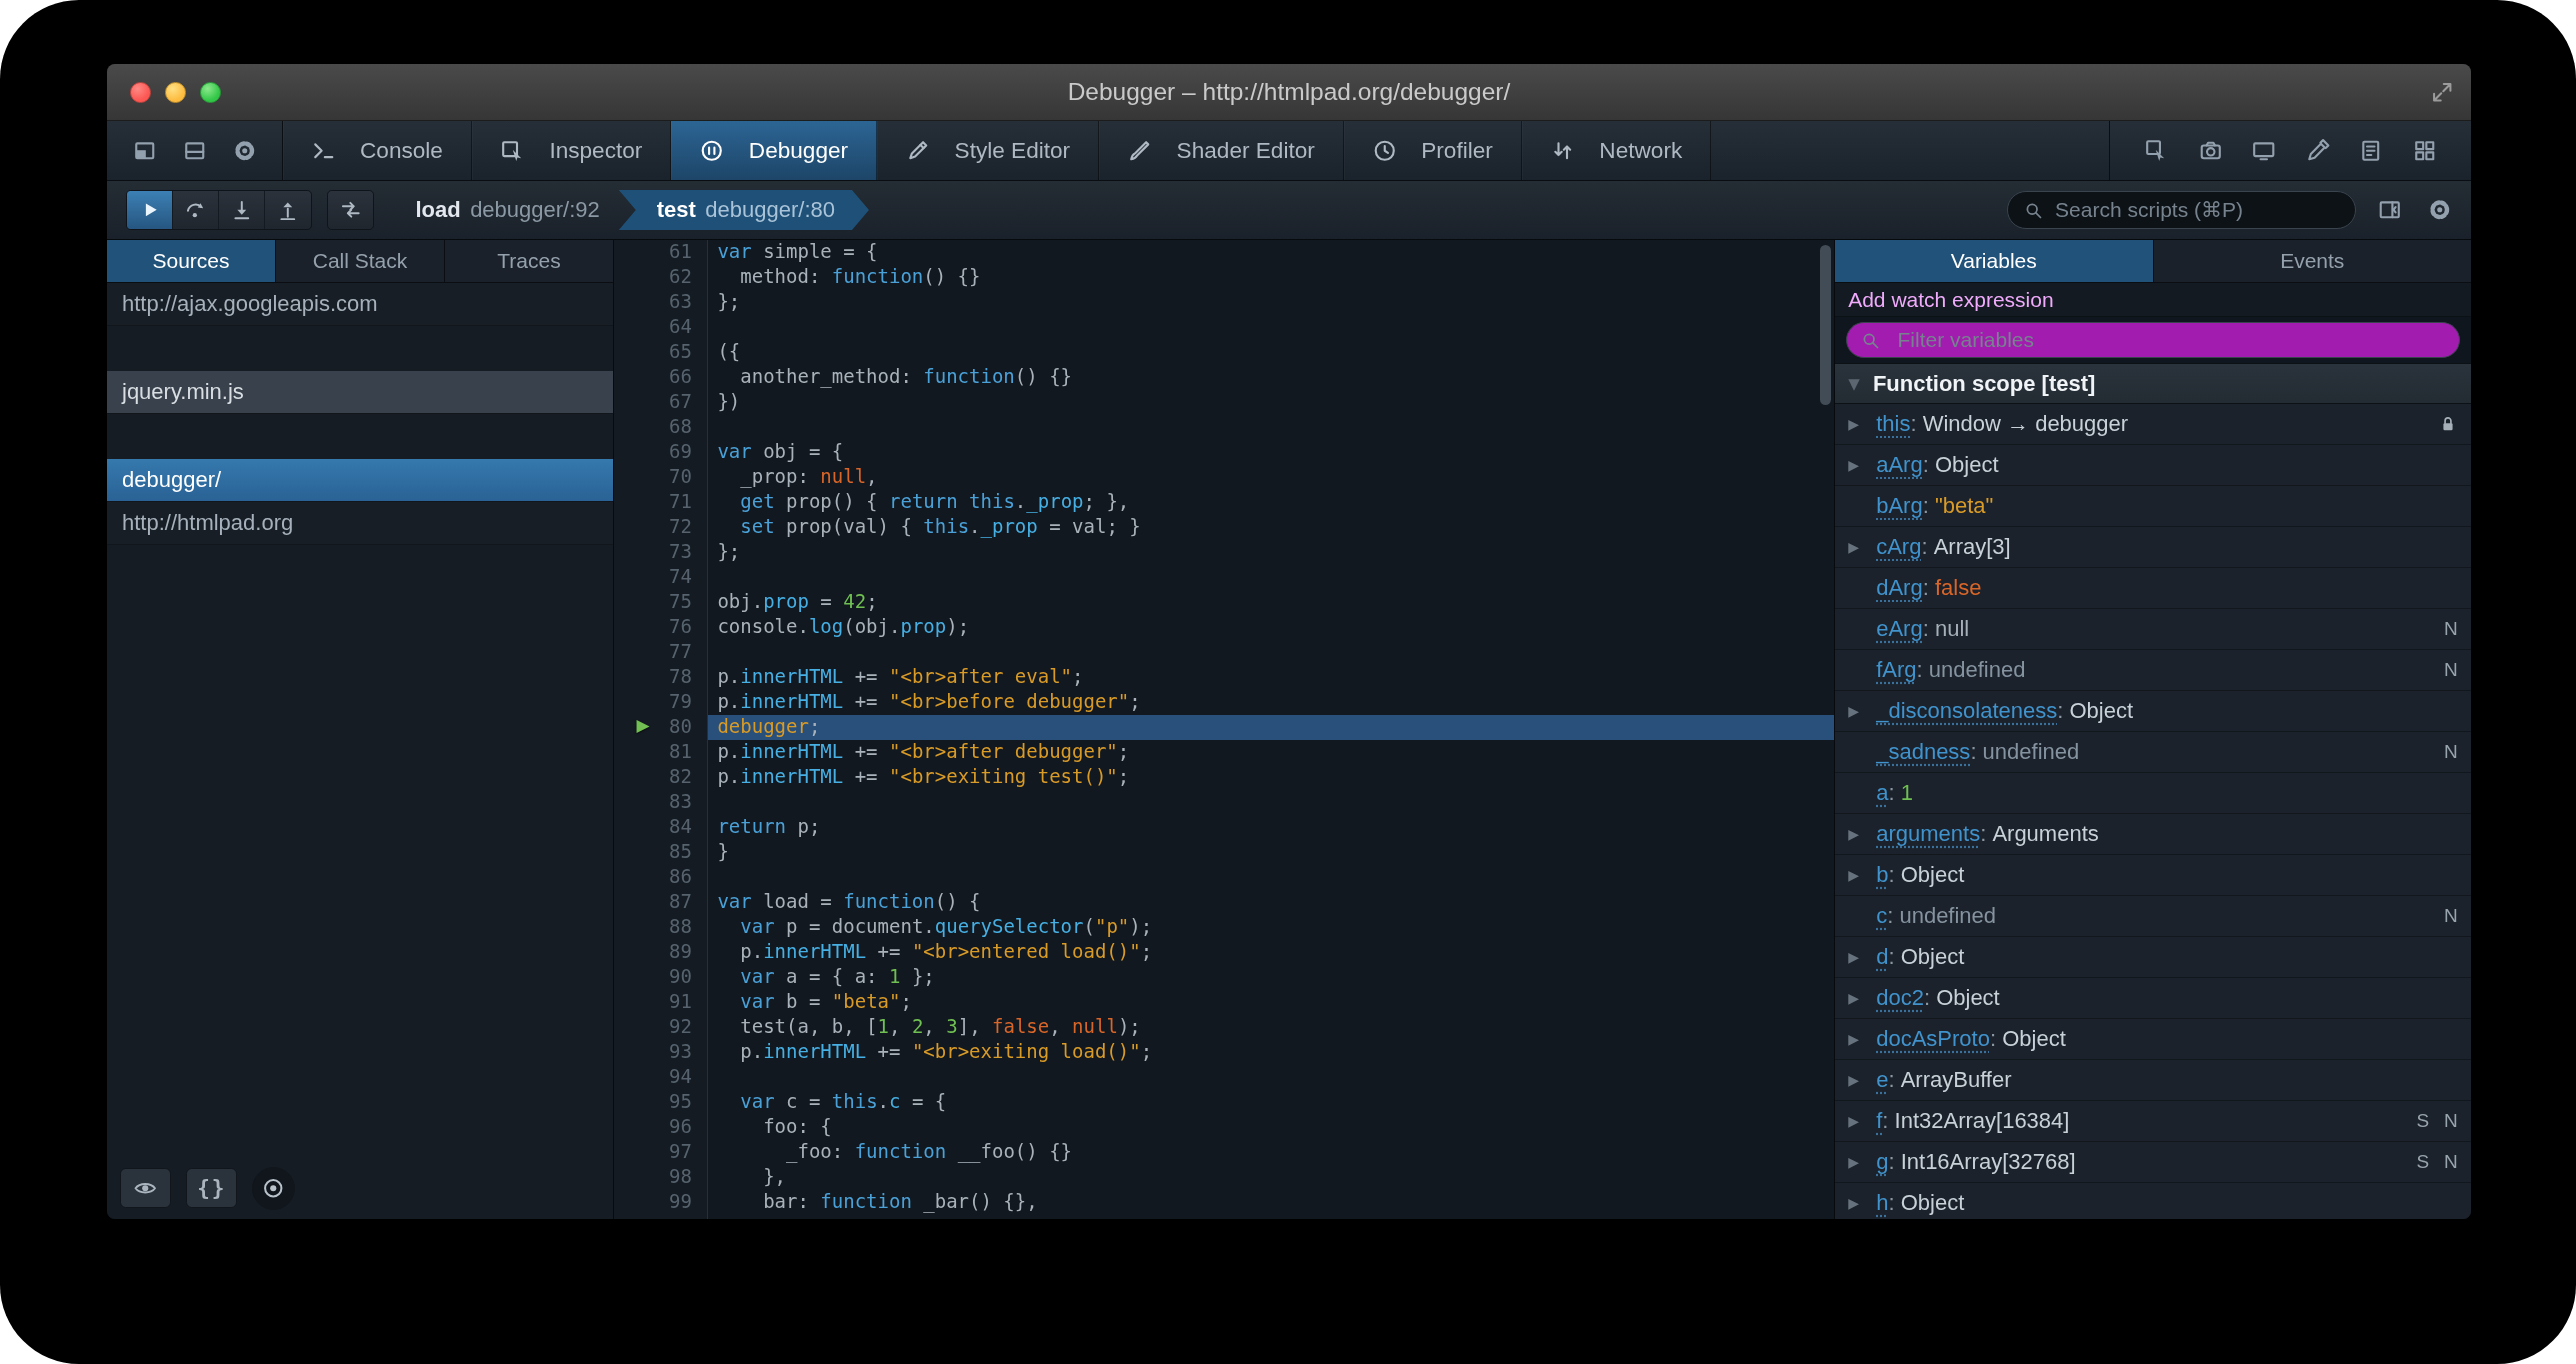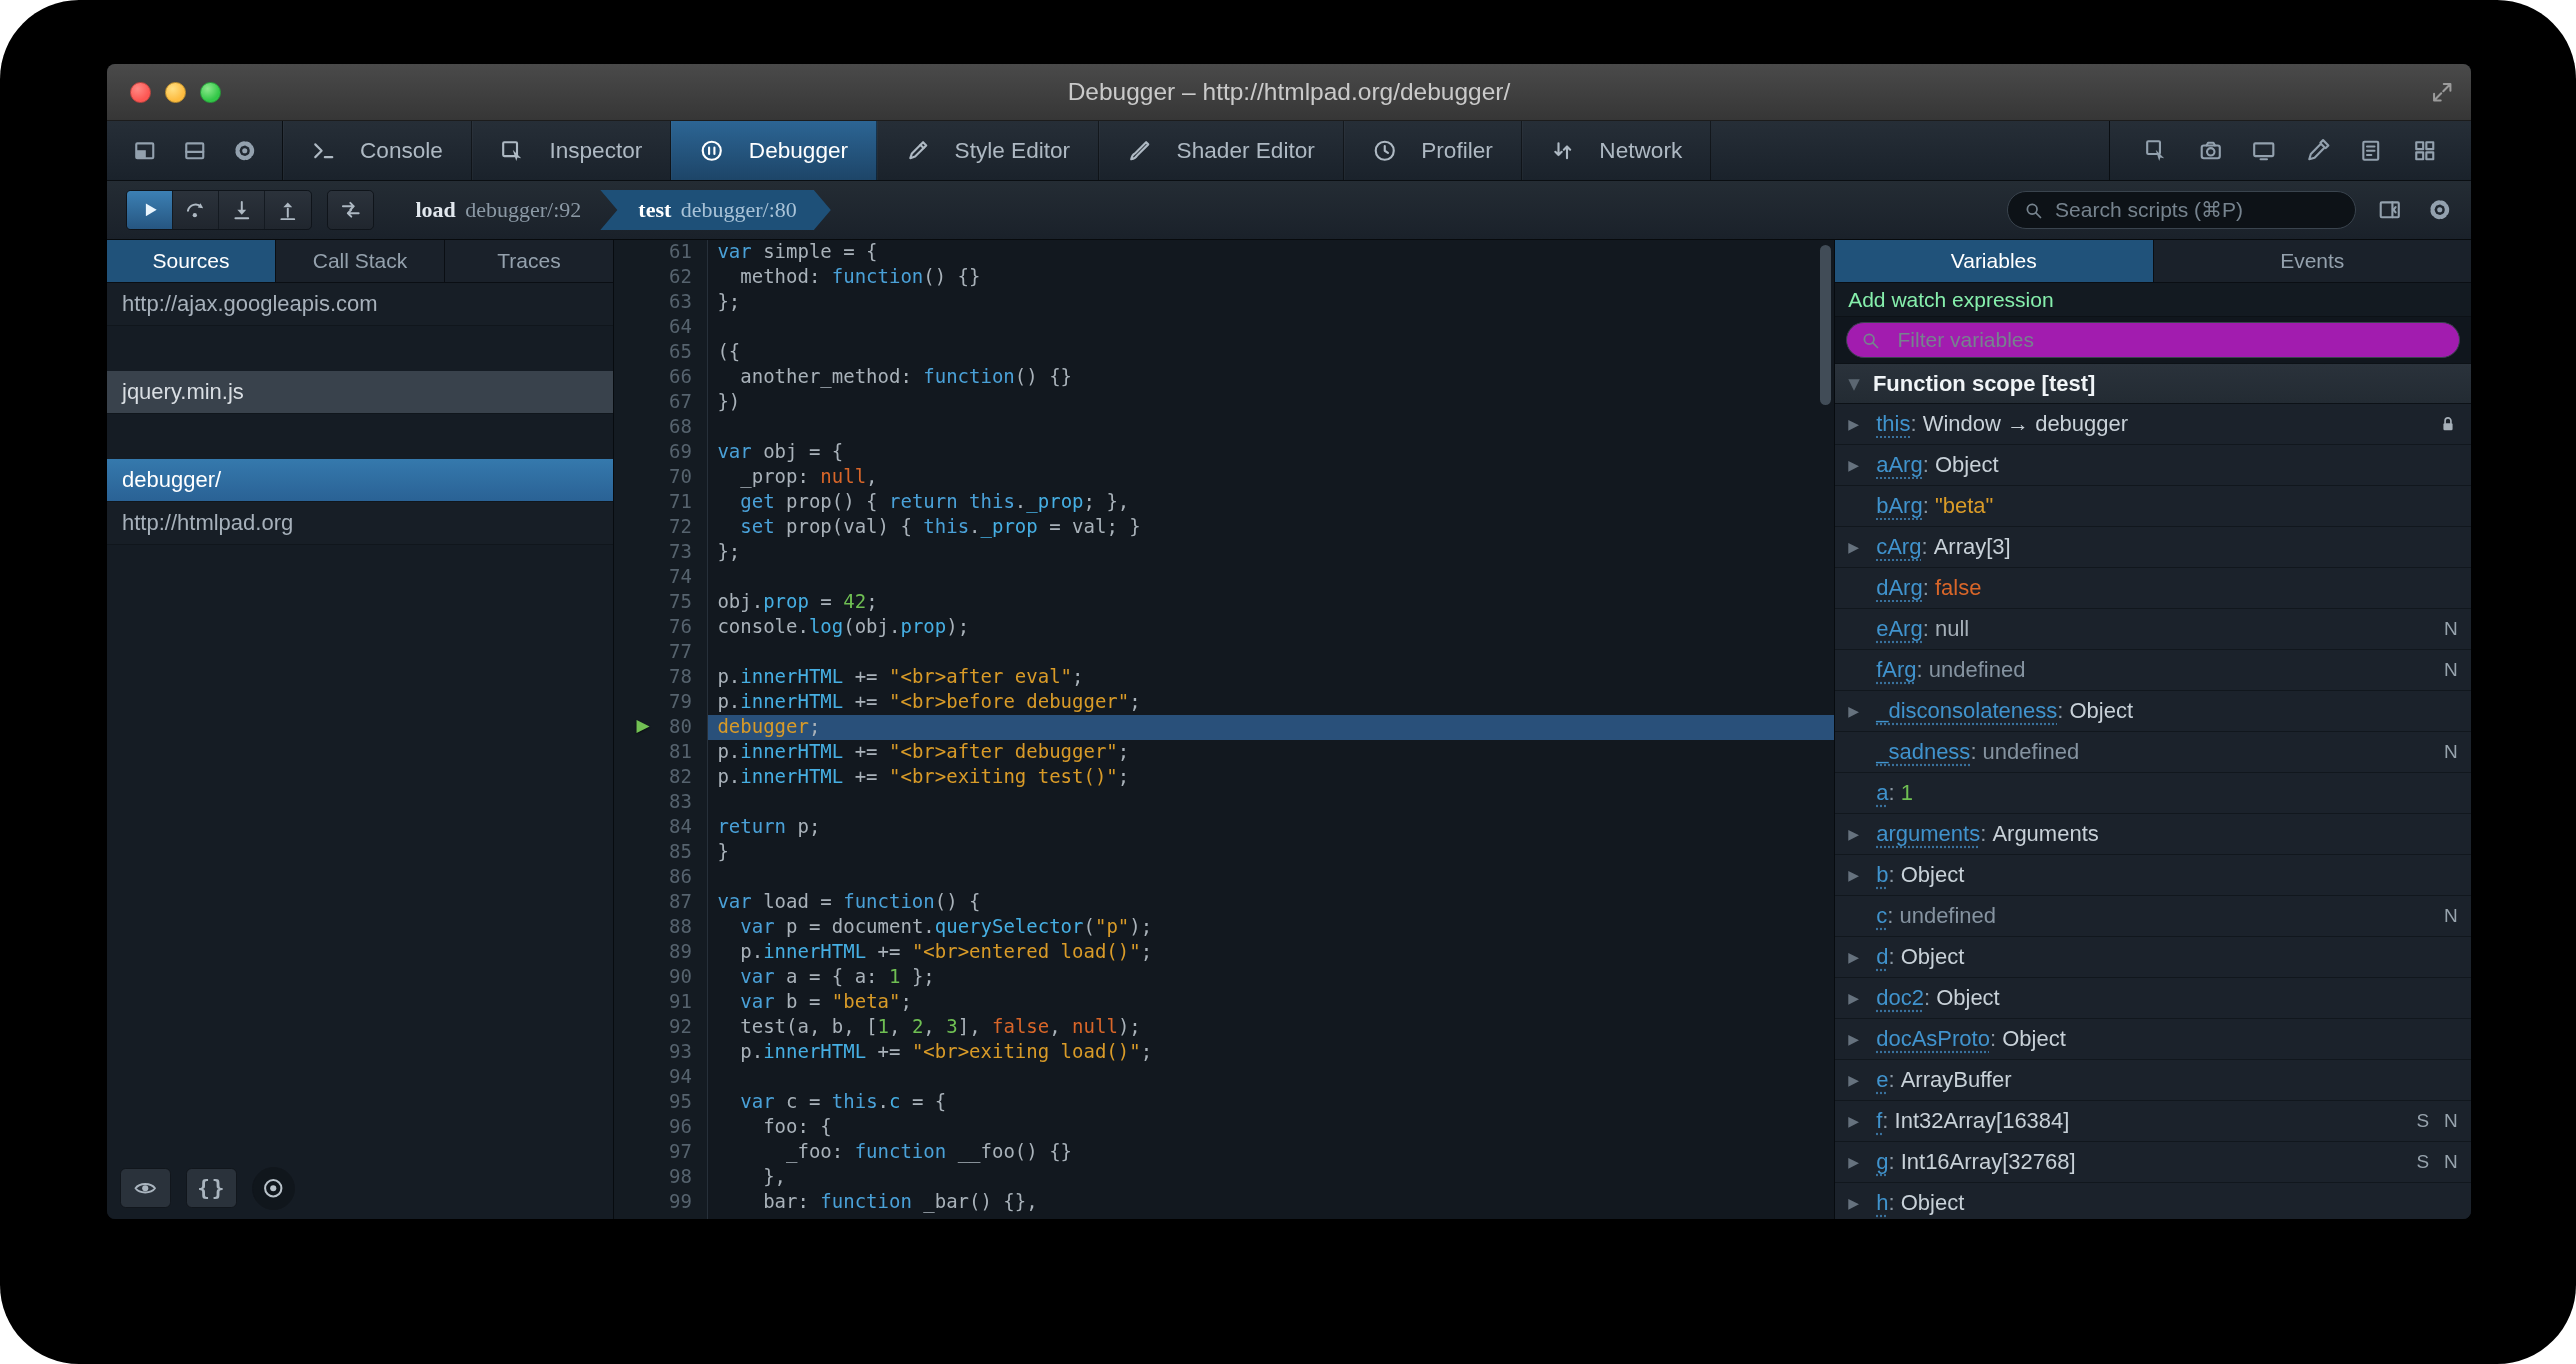--- a/index.html
+++ b/index.html
@@ -38,21 +38,21 @@
               border-bottom:0.9px solid #070a0d; display:flex; align-items:center; padding:0 19px; gap:15px; }
   .btn-group { display:flex; height:40px; border:0.9px solid #0f141a; border-radius:4.7px;
                background:linear-gradient(#2b323b,#20262e); overflow:hidden; }
   .dbtn { width:46px; display:flex; align-items:center; justify-content:center; color:#aeb9c3;
           border-right:0.9px solid #141a21; }
   .dbtn:last-child { border-right:none; }
   .dbtn.pressed { background:linear-gradient(#3c80b4,#265681); color:#eaf5fd; }
   .dicon { width:23.6px; height:23.6px; display:inline-flex; }
   .trace-btn { width:47px; height:40px; border:0.9px solid #0f141a; border-radius:4.7px;
                background:linear-gradient(#2b323b,#20262e); display:flex; align-items:center; justify-content:center; color:#aeb9c3; }
-  .crumbs { display:flex; align-items:flex-end; height:40px; margin-left:7.5px;font-family:Liberation Serif, serif; }
+  .crumbs { display:flex; align-items:flex-end; height:40px; margin-left:7.5px; }
   .crumb { display:flex; align-items:center; gap:9.4px; padding:0 19px; height:100%; font-size:22px; color:#8b99a5; }
   .crumb .fn { color:#e2e8ee; font-weight:bold; }
   .crumb.active { background:#1e5078; color:#a9c3d8; padding:0 34px 0 38px;
                   clip-path:polygon(0 0, calc(100% - 17px) 0, 100% 50%, calc(100% - 17px) 100%, 0 100%, 17px 50%); }
   .crumb.active .fn { color:#ffffff; }
   .spacer { flex:1; }
   .search { display:flex; align-items:center; gap:11.3px; width:349px; height:38px; flex:none;
             border:0.9px solid #3a444e; border-radius:19px; background:#0d1217; padding:0 15px; }
   .search input, .filter input { flex:1; min-width:0; background:transparent; border:none; outline:none;
             color:#b6bfc7; font-size:21px; font-family:"Liberation Sans",sans-serif; }
@@ -98,21 +98,21 @@
   .t-p { color:#46afe3; }
   .t-s { color:#d99b28; }
   .t-n { color:#6fbf53; }
   .t-a { color:#d96629; }
   .t-d { color:#a9b2ba; }
   .vscroll { position:absolute; right:2.8px; top:4.7px; width:11.3px; height:160px; border-radius:5.7px; background:#414c57; }
 
   
   .varpanel { width:637px; flex:none; background:#161d25; border-left:0.9px solid #070b0f;
               display:flex; flex-direction:column; }
-  .watch-row { height:34px; flex:none; display:flex; align-items:center; padding:0 13.2px; color:#86efac;
+  .watch-row { height:34px; flex:none; display:flex; align-items:center; padding:0 13.2px; color:#f0abfc;
                font-size:21px; background:#131a21; border-bottom:0.9px solid #0c1116; }
   .filter-wrap { height:47px; flex:none; display:flex; align-items:center; padding:0 11.3px;
                  background:#10161d; border-bottom:0.9px solid #0c1116; }
   .filter { flex:1; display:flex; align-items:center; gap:16px; height:36px; border:0.9px solid #39434d;
             border-radius:18px; background:#a21caf; padding:0 13.2px; }
   .scope-header { height:40px; flex:none; display:flex; align-items:center; gap:13.2px; padding:0 13.2px;
                   background:linear-gradient(#2a323b,#232b33); border-bottom:0.9px solid #0c1116;
                   color:#f0f4f7; font-weight:bold; font-size:22px; }
   .scope-arrow { color:#5b6671; font-size:15px; font-family:"DejaVu Sans",sans-serif; }
   .vlist { flex:1; overflow:hidden; }

